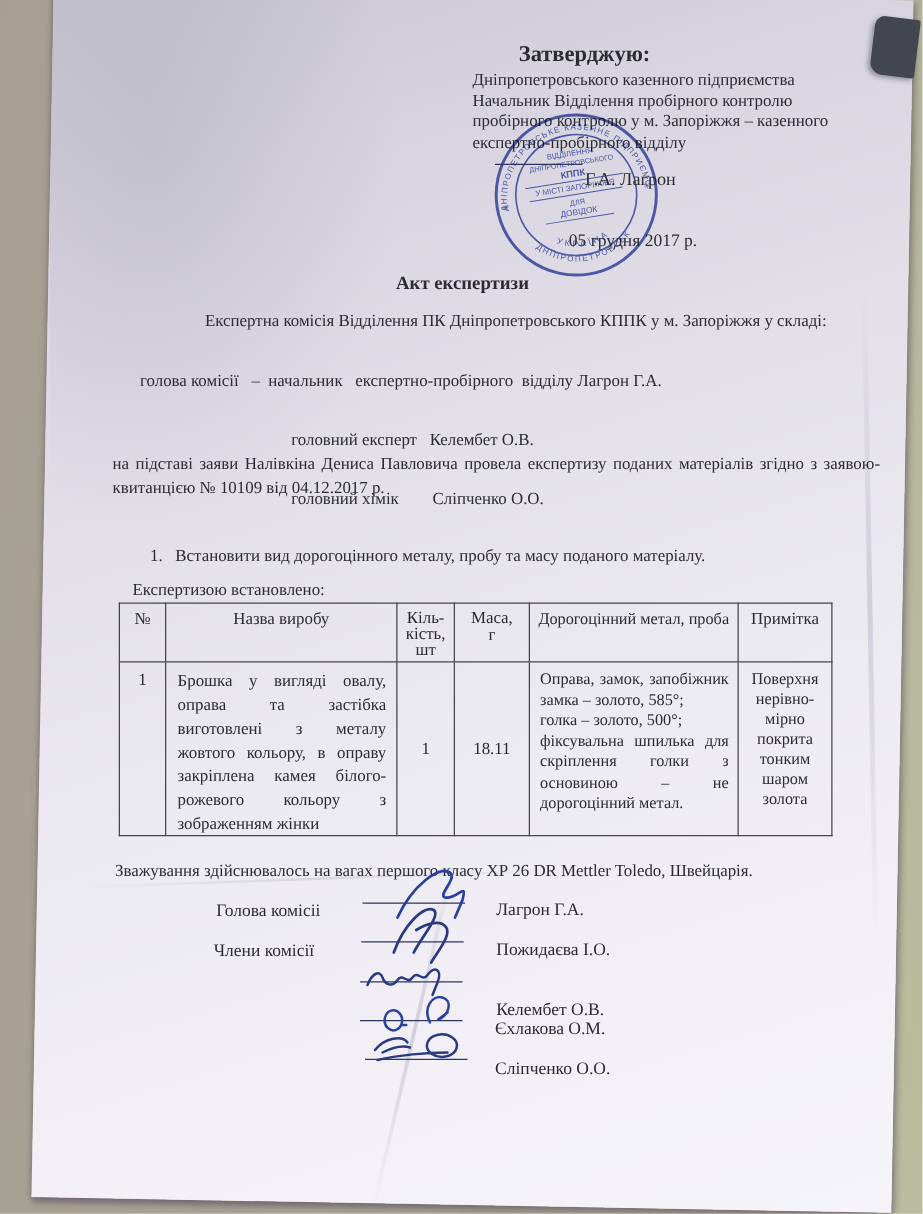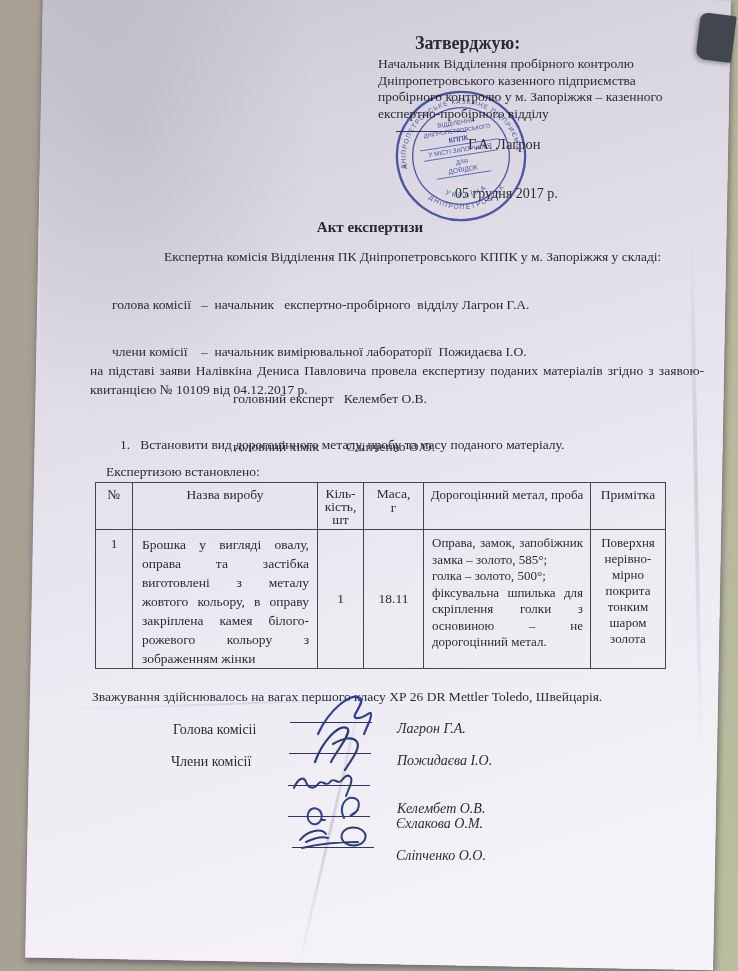--- a/index.html
+++ b/index.html
@@ -22,21 +22,21 @@
   .exam-table{border-collapse:collapse;table-layout:fixed;font-size:13.5px;color:#2b2b31;}
   .exam-table th,.exam-table td{border:1.4px solid #45454c;vertical-align:top;padding:3px 6px;font-weight:normal;}
   .exam-table th{text-align:center;white-space:pre-line;padding-top:4px;}
   .c-metal-h{white-space:nowrap !important;font-size:13px;}
   .cell-name{text-align:justify;line-height:19px;padding:5px 8px 0 9px !important;}
   .cell-metal{text-align:justify;white-space:pre-line;line-height:16.5px;font-size:13px;padding:5px 7px 0 8px !important;}
   .cell-note{text-align:center;white-space:pre-line;line-height:16px;font-size:13px;padding-top:5px !important;}
   .cell-mid{vertical-align:middle !important;text-align:center;}
   .sig-line{position:absolute;width:82px;border-bottom:1.5px solid #2e3560;height:0;}
   .sig-svg{position:absolute;width:100px;height:48px;overflow:visible;}
-  .sig-name{position:absolute;font-size:14px;font-style:italic;}
+  .sig-name{position:absolute;font-size:14px;}
   .sig-label{position:absolute;font-size:14px;}
   .stamp{position:absolute;left:392px;top:87px;width:138px;height:138px;mix-blend-mode:multiply;opacity:.88;}
   .stamp text{font-family:"Liberation Sans", sans-serif;fill:#4050ae;}
   .blob{position:absolute;left:698px;top:14px;width:36px;height:47px;background:#42464e;border-radius:8px 2px 2px 10px;transform:rotate(7deg);box-shadow:-2px 2px 4px rgba(40,40,50,.4);}
 </style>
 </head>
 <body>
 
 <div class="paper"></div>
 
@@ -45,22 +45,22 @@
 <div class="crease" style="left:694px;top:230px;width:4px;height:520px;transform:rotate(-1deg);background:linear-gradient(rgba(115,105,140,0),rgba(115,105,140,.22),rgba(115,105,140,0));"></div>
 <div class="crease" style="left:40px;top:0;width:280px;height:430px;background:radial-gradient(ellipse at 30% 30%,rgba(95,90,118,.14),rgba(95,90,118,0) 70%);"></div>
 
 <div class="blob"></div>
 
 <div class="content">
 
   <div class="t" style="left:415px;top:33px;font-size:18px;font-weight:bold;">Затверджую:</div>
 
   <div class="t" style="left:378px;top:56px;line-height:16.5px;white-space:nowrap;">
+    <div>Дніпропетровського казенного підприємства</div>
     <div>Начальник Відділення пробірного контролю</div>
-    <div>Дніпропетровського казенного підприємства</div>
     <div>пробірного контролю у м. Запоріжжя – казенного</div>
     <div>експертно-пробірного відділу</div>
   </div>
 
   <svg class="stamp" viewBox="0 0 140 140">
     <defs>
       <path id="arcTop" d="M 13,74 A 57,57 0 1 1 127,74"></path>
       <path id="arcBot1" d="M 28,70 A 42,42 0 0 0 112,70"></path>
       <path id="arcBot2" d="M 16,70 A 54,54 0 0 0 124,70"></path>
     </defs>
@@ -93,21 +93,20 @@
   <div class="sig-line" style="left:396px;top:131px;width:70px;"></div>
   <div class="t" style="left:468px;top:136px;font-size:14.5px;">Г.А. Лагрон</div>
   <div class="t" style="left:455px;top:185px;font-size:14px;">05 грудня  2017 р.</div>
 
   <div class="t" style="left:150px;top:218px;width:440px;text-align:center;font-weight:bold;font-size:15px;">Акт експертизи</div>
 
   <div class="t" style="left:92px;top:249px;width:600px;text-indent:72px;">Експертна комісія Відділення ПК Дніпропетровського КППК у м. Запоріжжя у складі:</div>
 
   <div class="t pre" style="left:112px;top:265px;line-height:15.8px;">
     <div>голова комісії   –  начальник   експертно-пробірного  відділу Лагрон Г.А.</div>
-    <div>члени комісії    –  начальник вимірювальної лабораторії  Пожидаєва І.О.</div>
     <div style="margin-left:121px;">головний експерт   Келембет О.В.</div>
     <div style="margin-left:121px;">головний хімік        Сліпченко О.О.</div>
   </div>
 
   <div class="t jus" style="left:90px;top:361px;width:614px;line-height:19px;">на підставі заяви  Налівкіна  Дениса  Павловича   провела експертизу поданих  матеріалів згідно з заявою-квитанцією № 10109  від 04.12.2017 р.</div>
 
 
   <div class="t pre" style="left:120px;top:437px;">1.   Встановити вид дорогоцінного металу, пробу та масу поданого матеріалу.</div>
 
   <div class="t" style="left:106px;top:464px;">Експертизою встановлено:</div>

